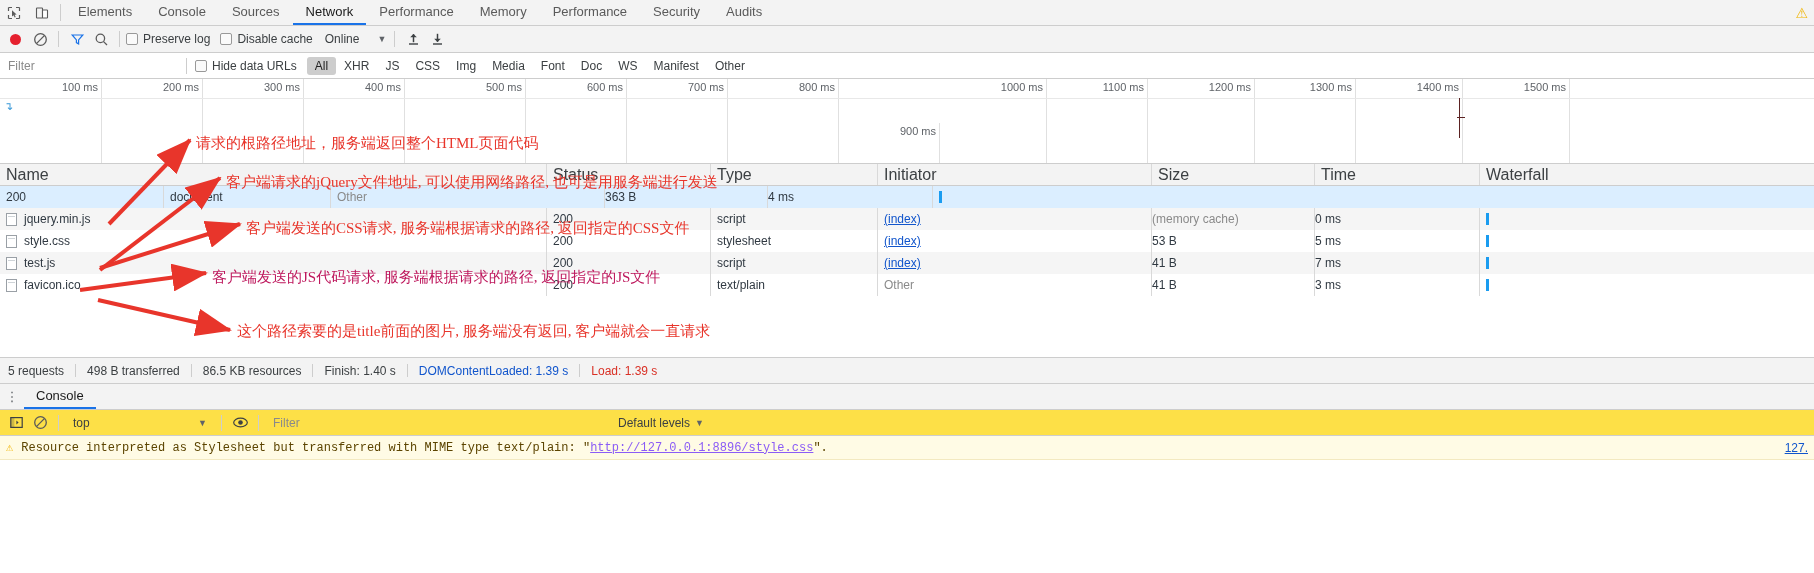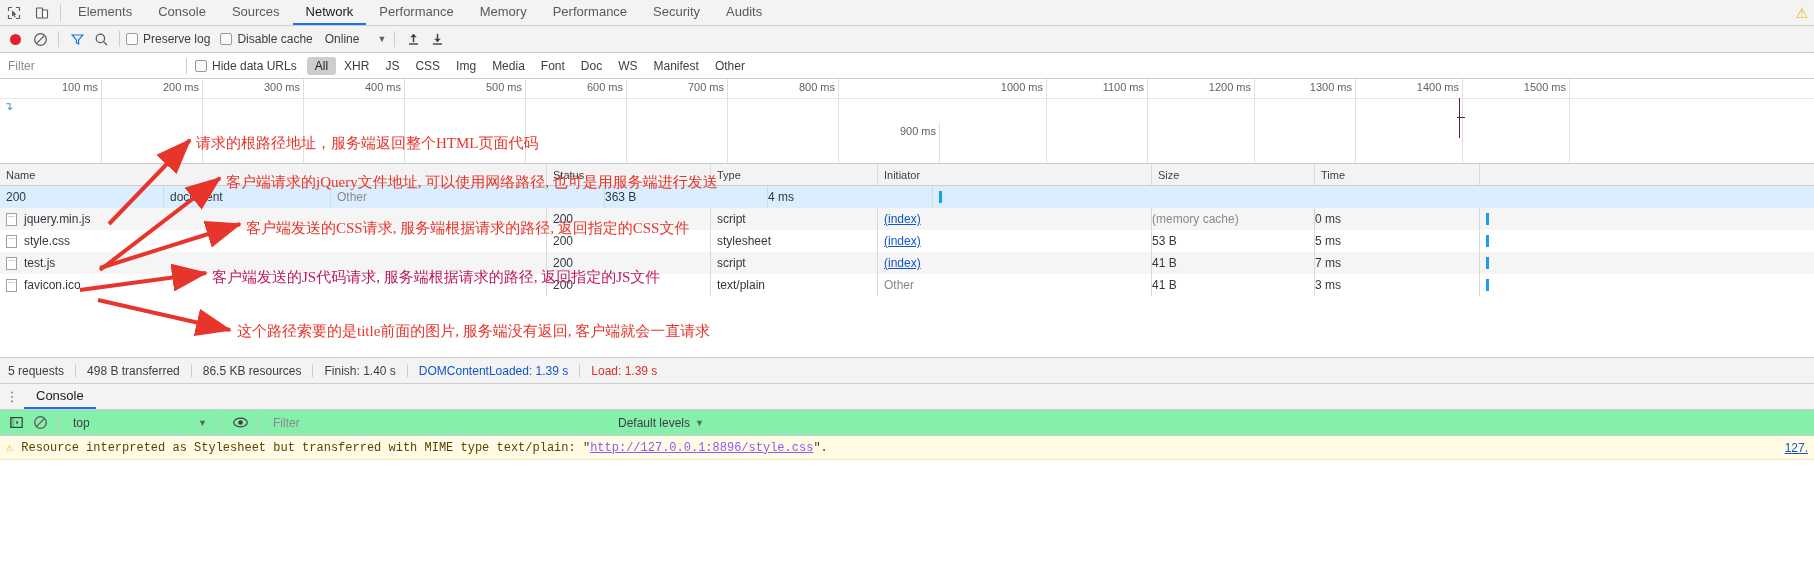--- a/index.html
+++ b/index.html
@@ -153,21 +153,21 @@
     height: 194px;
     background: #fff;
     border-bottom: 1px solid #cdcdcd;
     overflow: hidden;
   }
   .rt-header {
     display: flex; align-items: center;
     height: 22px;
     background: #f3f3f3;
     border-bottom: 1px solid #cdcdcd;
-    font-size: 11px; color: #3c4043;
+    font-size: 16px; color: #3c4043;
   }
   .rt-header .cell { padding-left: 6px; }
   .cell {
     overflow: hidden; white-space: nowrap; text-overflow: ellipsis;
     flex: none;
   }
   .col-sep {
     border-right: 1px solid #d9d9d9;
     height: 100%;
     display: flex; align-items: center;
@@ -245,21 +245,21 @@
     cursor: pointer; color: #5f6368; font-size: 13px; letter-spacing: 0;
   }
   .drawer-tab {
     padding: 0 12px; display: flex; align-items: center;
     font-size: 13px; color: #1a1a1a; cursor: pointer;
     border-bottom: 2px solid #1a73e8;
   }
   .console-toolbar {
     display: flex; align-items: center;
     height: 26px;
-    background: #86efac;
+    background: #fde047;
     border-bottom: 1px solid #cdcdcd;
     padding-left: 4px;
   }
   .ctx-select {
     display: flex; align-items: center; justify-content: space-between;
     width: 150px; height: 100%;
     padding: 0 8px;
     font-size: 12px; color: #3c4043; cursor: pointer;
   }
   .console-filter {
@@ -498,20 +498,23 @@
       <span>Type</span>
       </div>
     <div class="cell c-initiator col-sep">
       <span>Initiator</span>
       </div>
     <div class="cell c-size col-sep">
       <span>Size</span>
       </div>
     <div class="cell c-time col-sep">
       <span>Time</span>
+      </div>
+    <div class="cell c-waterfall">
+      <span>Waterfall</span>
       </div>
   </div>
   <div id="rt-body">
       <div class="rt-row selected">
         <div class="cell c-status col-sep">200</div>
         <div class="cell c-type col-sep">document</div>
         <div class="cell c-initiator col-sep">
           <span class="muted">Other</span>
         </div>
         <div class="cell c-size col-sep">363 B</div>

